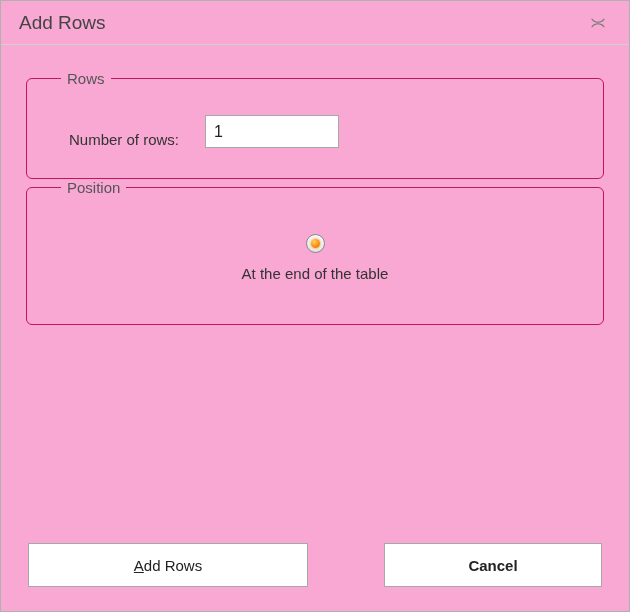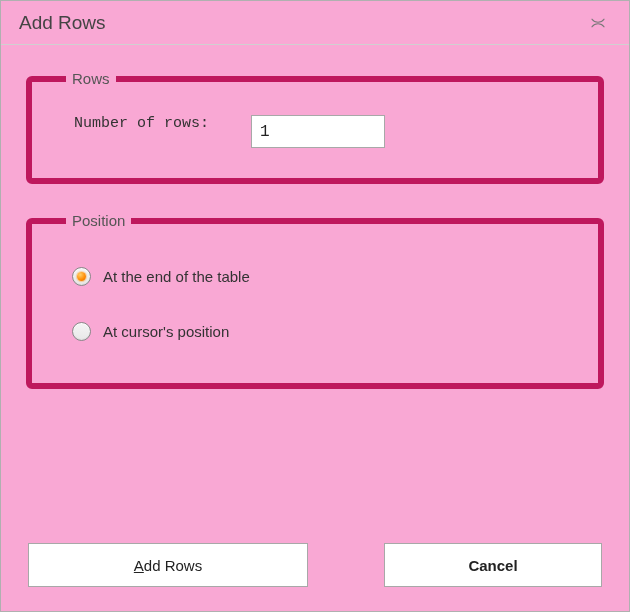--- a/index.html
+++ b/index.html
@@ -48,38 +48,36 @@
       width: 18px;
       height: 14px;
     }
     .content {
       flex: 1;
       padding: 25px 25px 20px 25px;
       display: flex;
       flex-direction: column;
     }
     fieldset.group {
-      border: 6px solid #be185d;
+      border: 1px solid #be185d;
       border-radius: 6px;
-      margin-bottom: 28px;
       padding: 28px 30px 30px 30px;
       position: relative;
     }
     fieldset.group legend {
       font-size: 15px;
       color: #555;
       padding: 0 6px;
       margin-left: 4px;
     }
     .row-number {
       display: flex;
-      align-items: flex-start;
-      gap: 42px;
+      align-items: flex-end;
+      gap: 26px;
       padding-left: 12px;
-      font-family: Liberation Mono, monospace;
     }
     .row-number label {
       font-size: 15px;
       color: #333;
     }
     .row-number input[type="text"] {
       width: 134px;
       height: 33px;
       border: 1px solid #a8a8a8;
       font-size: 16px;
@@ -88,20 +86,21 @@
       background:#fff;
       color:#222;
       font-family: inherit;
     }
     .radio-row {
       display: flex;
       align-items: center;
       gap: 12px;
       padding: 8px 10px;
       margin-bottom: 20px;
+      flex-direction: column;
     }
     .radio-row:last-child {
       margin-bottom: 0;
     }
     .radio-outer {
       width: 19px;
       height: 19px;
       border-radius: 50%;
       border: 1px solid #888;
       background: linear-gradient(#f5f5f5, #e8e8e8);
@@ -184,24 +183,20 @@
     <fieldset class="group position">
       <legend>Position</legend>
 
       <div class="radio-row">
         <span class="radio-outer checked">
             <span class="radio-inner"></span>
           </span>
         <span class="radio-label">At the end of the table</span>
       </div>
 
-      <div class="radio-row">
-        <span class="radio-outer"></span>
-        <span class="radio-label">At cursor's position</span>
-      </div>
     </fieldset>
 
     <div class="button-row">
       <button class="btn btn-primary">
         <span><span class="mnemonic">A</span><span>dd Rows</span></span>
       </button>
       <div class="spacer"></div>
       <button class="btn btn-secondary">Cancel</button>
     </div>
 

